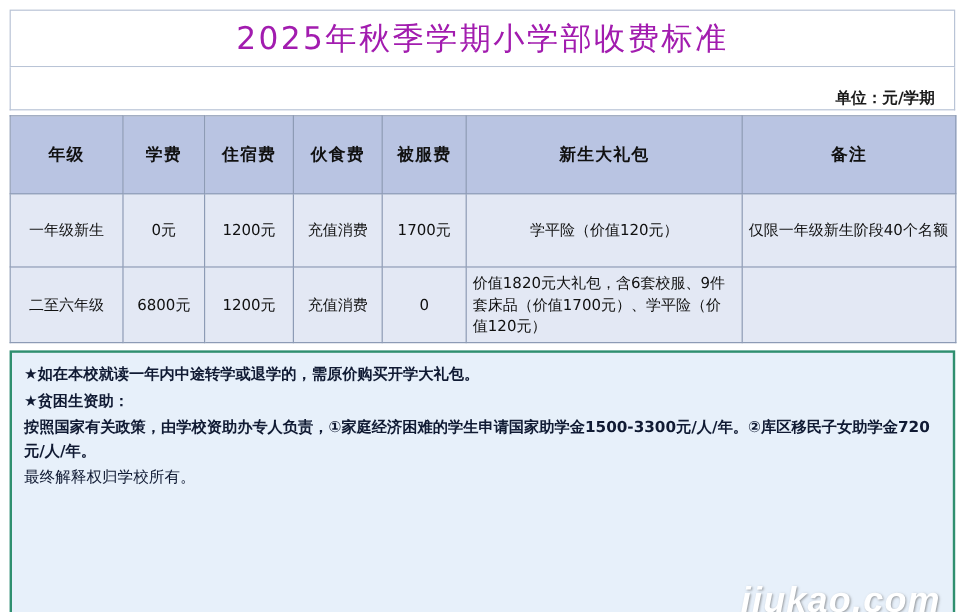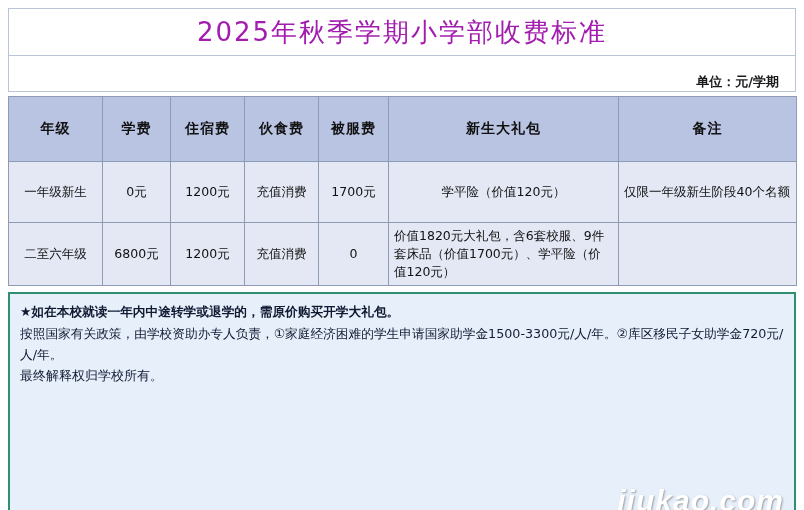--- a/index.html
+++ b/index.html
@@ -93,21 +93,21 @@
     height: 254px;
   }
   .note-line {
     font-size: 12.7px;
     color: #101a33;
     line-height: 1.62;
     font-weight: bold;
     margin: 0 0 1px 0;
   }
   .note-line.sub {
-    font-weight: normal;
+    font-weight: bold;
   }
   .note-final {
     font-size: 13px;
     font-weight: normal;
     color: #101a33;
     margin-top: 2px;
   }
   .watermark {
     position: absolute;
     right: 10px;
@@ -173,18 +173,19 @@
         <td>充值消费</td>
         <td>0</td>
         <td class="leftalign">价值1820元大礼包，含6套校服、9件套床品（价值1700元）、学平险（价值120元）</td>
         <td class="leftalign"></td>
       </tr>
     </tbody>
   </table>
 
   <div class="notes">
     <p class="note-line">★如在本校就读一年内中途转学或退学的，需原价购买开学大礼包。</p>
+    <p class="note-line">★贫困生资助：</p>
     <p class="note-line sub">按照国家有关政策，由学校资助办专人负责，①家庭经济困难的学生申请国家助学金1500-3300元/人/年。②库区移民子女助学金720元/人/年。</p>
     <p class="note-final">最终解释权归学校所有。</p>
     <div class="watermark">jiukao.com</div>
   </div>
 
 </div>
 
 </body></html>

